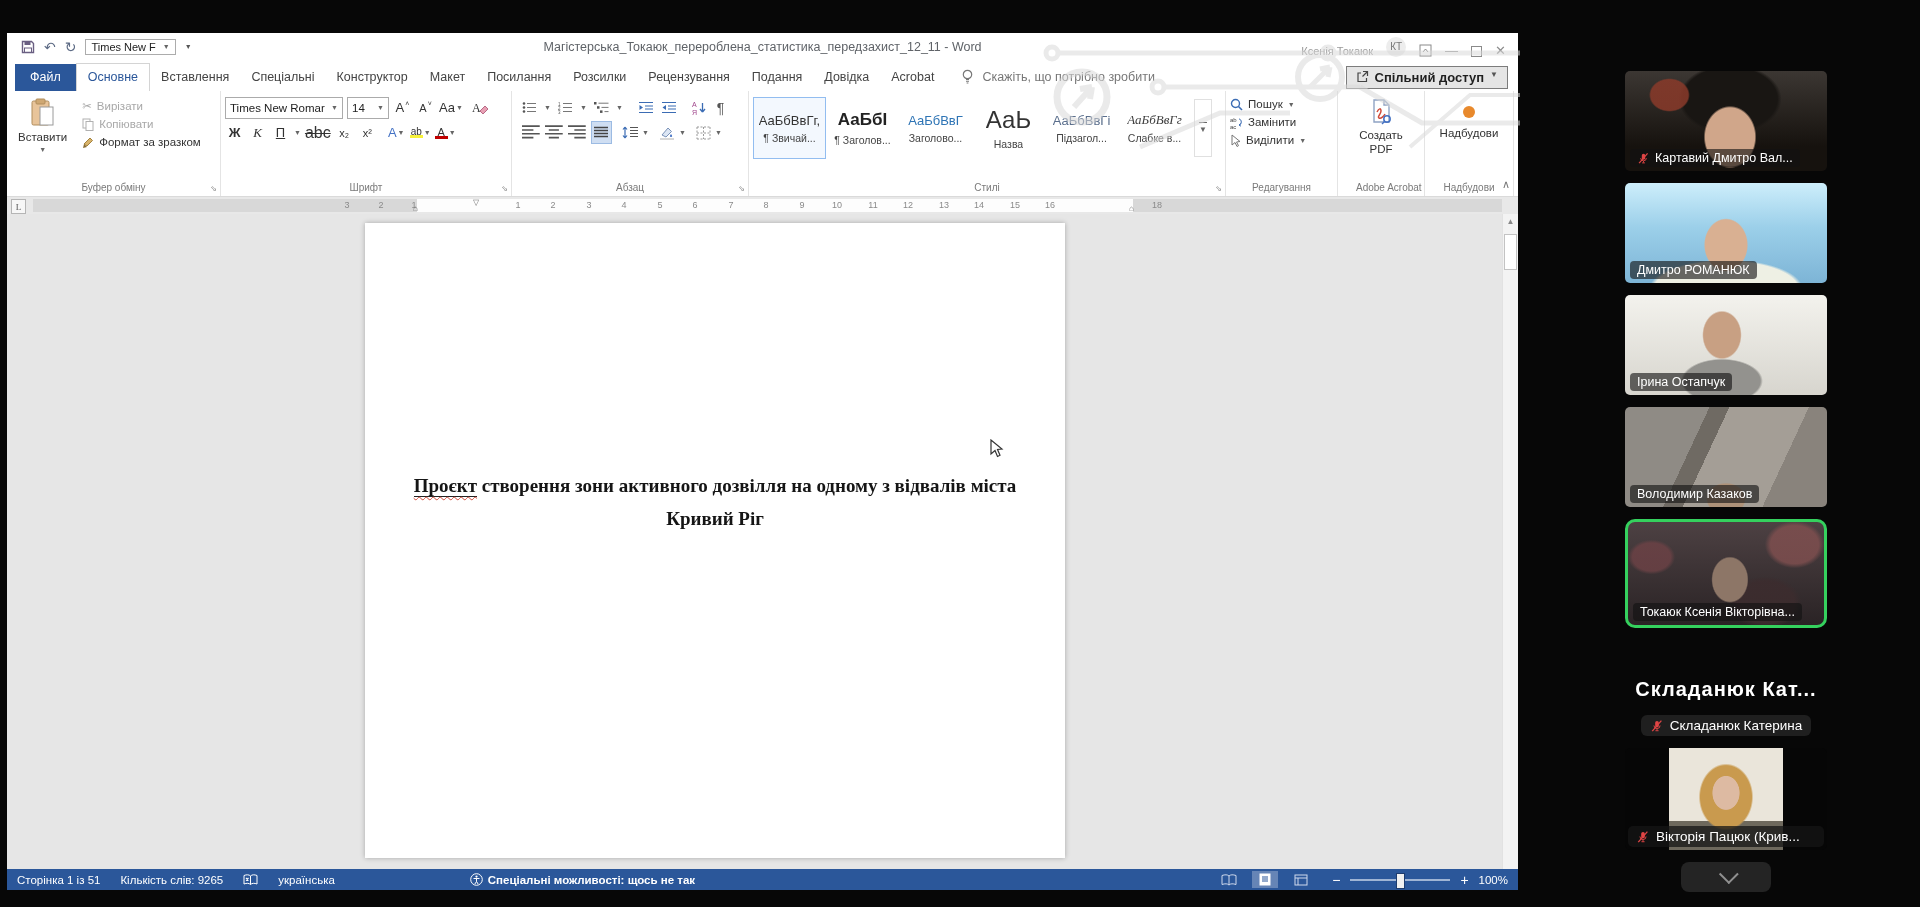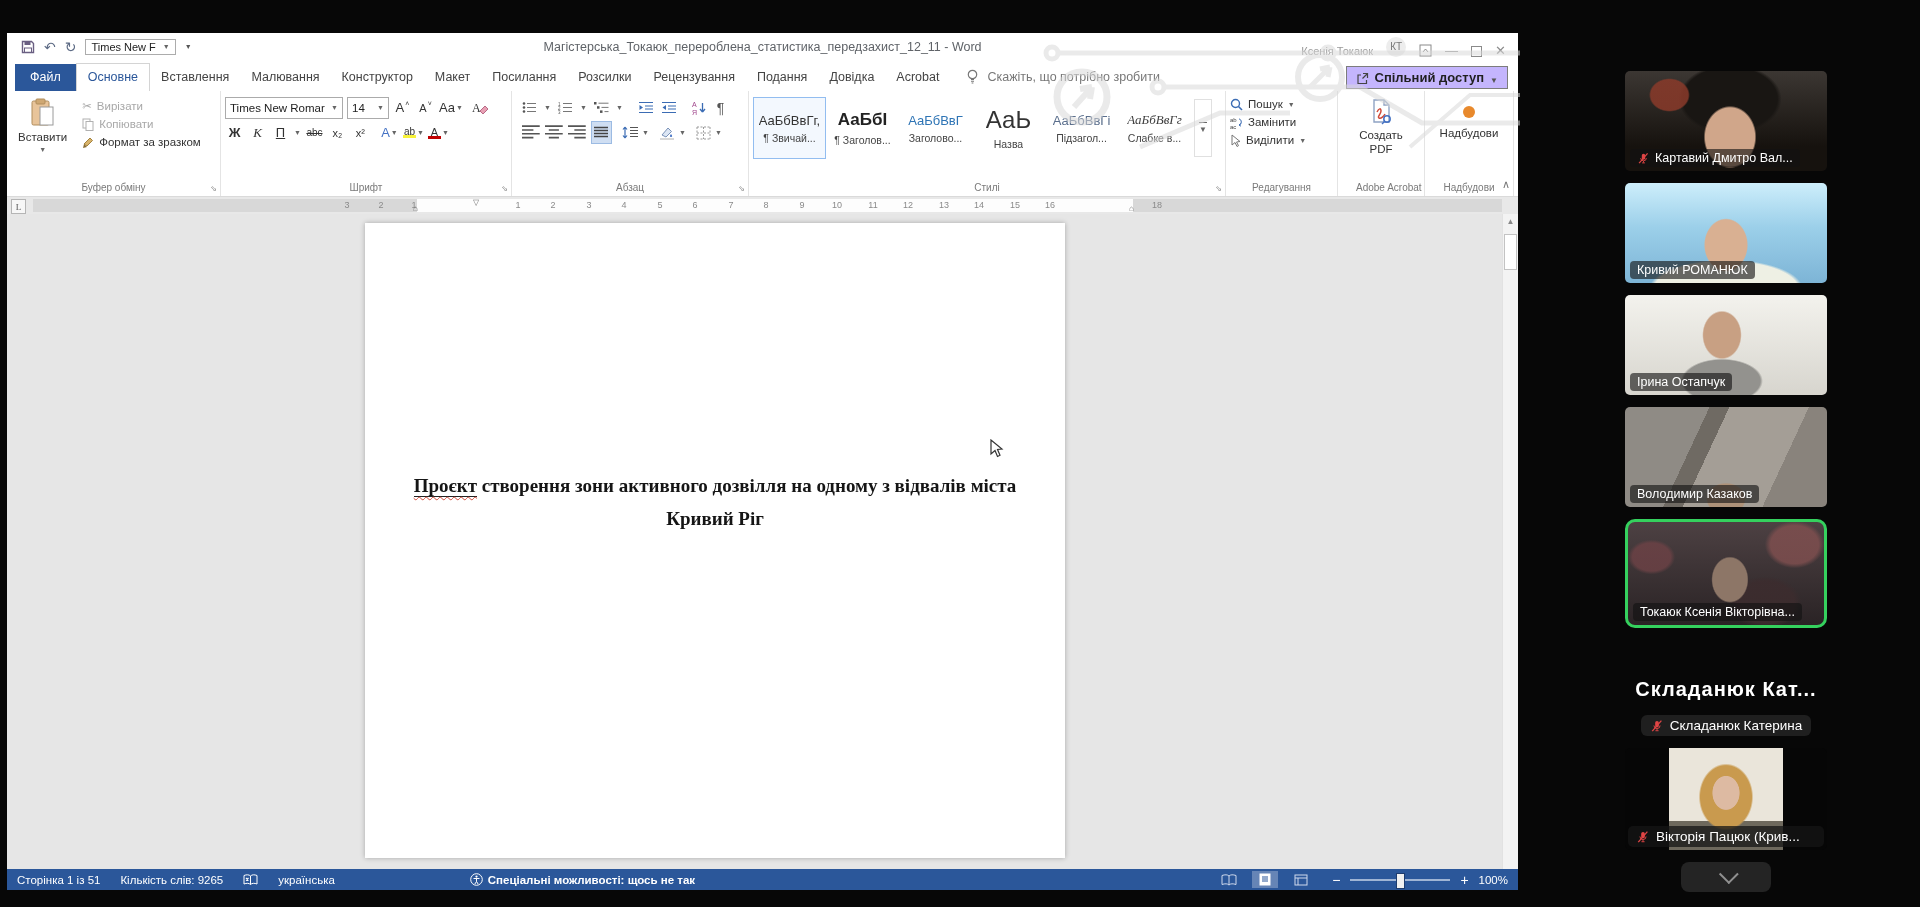--- a/index.html
+++ b/index.html
@@ -21,21 +21,21 @@
                  font-size:10px;display:flex;align-items:center;justify-content:center;}
   .winbtn{color:#8a8a8a;font-size:13px;line-height:1;}
   .restore-box{width:9px;height:9px;border:1px solid #8a8a8a;display:inline-block;}
   
   .tabrow{height:31px;display:flex;align-items:flex-end;padding-left:8px;background:#fff;flex:none;position:relative;}
   .tab{padding:6px 11px 7px;font-size:12.5px;color:#444;white-space:nowrap;}
   .tab.file{background:#2b579a;color:#fff;padding:6px 15px 7px;}
   .tab.active{border:1px solid #d4d4d4;border-bottom:none;color:#2b579a;}
   .tellme{display:flex;align-items:center;gap:8px;margin-left:16px;padding-bottom:7px;color:#777;font-size:12.5px;white-space:nowrap;}
   .share-btn{margin-left:auto;margin-right:10px;margin-bottom:2px;border:1px solid #7c7c7c;padding:3px 9px;
-             display:flex;align-items:flex-end;gap:6px;font-size:13px;color:#1f1f1f;font-weight:bold;background:#c4b5fd;white-space:nowrap;}
+             display:flex;align-items:flex-start;gap:6px;font-size:13px;color:#1f1f1f;font-weight:bold;background:#e5e5e5;white-space:nowrap;}
   .share-btn .caret{font-size:8px;color:#555;font-weight:normal;}
   
   .ribbon{height:105px;background:#fff;display:flex;border-bottom:1px solid #dadada;flex:none;position:relative;}
   .rgroup{display:flex;flex-direction:column;padding:4px 4px 0;border-right:1px solid #e4e4e4;position:relative;}
   .rgroup-label{margin-top:auto;text-align:center;font-size:10px;color:#7a7a7a;padding:1px 14px 3px;white-space:nowrap;}
   .launcher{position:absolute;right:3px;bottom:3px;font-size:8px;color:#8a8a8a;}
   .bigbtn{display:flex;flex-direction:column;align-items:center;justify-content:flex-start;padding:3px 7px;gap:2px;}
   .bigbtn .lbl{font-size:11.5px;color:#333;text-align:center;line-height:1.25;}
   .caret{font-size:7px;color:#666;}
   .smallrow{display:flex;align-items:center;gap:5px;height:18px;font-size:11.5px;color:#333;white-space:nowrap;}
@@ -183,21 +183,21 @@
         <span class="winbtn">—</span>
         <span class="restore-box"></span>
         <span class="winbtn">✕</span>
       </div>
     </div>
 
     <div class="tabrow">
       <div class="tab file">Файл</div>
       <div class="tab active">Основне</div>
       <div class="tab">Вставлення</div>
-      <div class="tab">Малювання</div>
+      <div class="tab">Спеціальні</div>
       <div class="tab">Конструктор</div>
       <div class="tab">Макет</div>
       <div class="tab">Посилання</div>
       <div class="tab">Розсилки</div>
       <div class="tab">Рецензування</div>
       <div class="tab">Подання</div>
       <div class="tab">Довідка</div>
       <div class="tab">Acrobat</div>
       <div class="tellme">
         <svg class="icsvg" width="13" height="15" viewBox="0 0 13 15">
@@ -285,21 +285,21 @@
           <div class="fbtn" style="font-weight:bold">
               <span>Ж</span>
             </div>
           <div class="fbtn" style="font-style:italic;font-family:'Liberation Serif',serif">
               <span>К</span>
             </div>
           <div class="fbtn" style="text-decoration:underline">
               <span>П</span>
             </div>
           <span class="caret">▼</span>
-          <div class="fbtn" style="text-decoration:line-through;font-size:10px">
+          <div class="fbtn" style="text-decoration:line-through;font-size:16px">
               <span>abc</span>
             </div>
           <div class="fbtn" style="font-size:11px">
               <span>x₂</span>
             </div>
           <div class="fbtn" style="font-size:11px">
               <span>x²</span>
             </div>
           <div class="fbtn" style="color:#4472c4;margin-left:6px">
               <span>А</span>
@@ -588,21 +588,21 @@
             <path d="M8 2.2 a2.1 2.1 0 0 1 2.1 2.1 v3 a2.1 2.1 0 0 1 -4.2 0 v-3 A2.1 2.1 0 0 1 8 2.2z" fill="#e04545"></path>
             <path d="M4.5 7.4 a3.5 3.5 0 0 0 7 0 M8 11 v2.1 M6.2 13.4 h3.6" stroke="#e04545" fill="none" stroke-width="1.1"></path>
             <line x1="2.6" y1="13.8" x2="13" y2="1.8" stroke="#e04545" stroke-width="1.5"></line>
           </svg>
         <span>Картавий Дмитро Вал...</span>
       </div>
     </div>
 
     <div class="tile t2">
       <div class="nametag">
-        <span>Кривий РОМАНЮК</span>
+        <span>Дмитро РОМАНЮК</span>
       </div>
     </div>
 
     <div class="tile t3">
       <div class="nametag">
         <span>Ірина Остапчук</span>
       </div>
     </div>
 
     <div class="tile t4">

